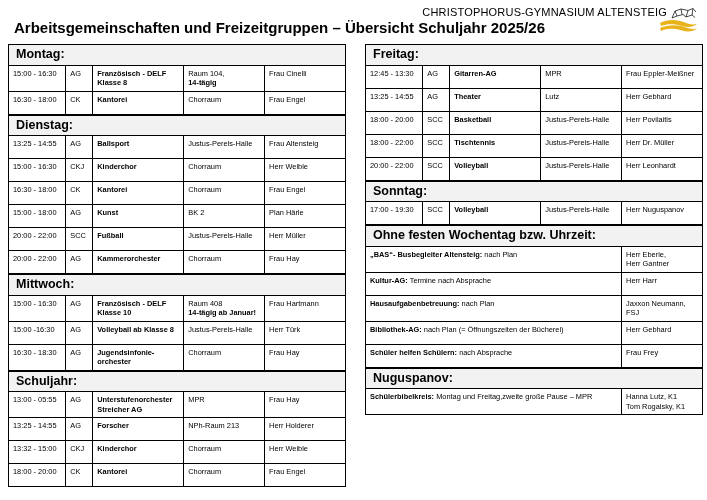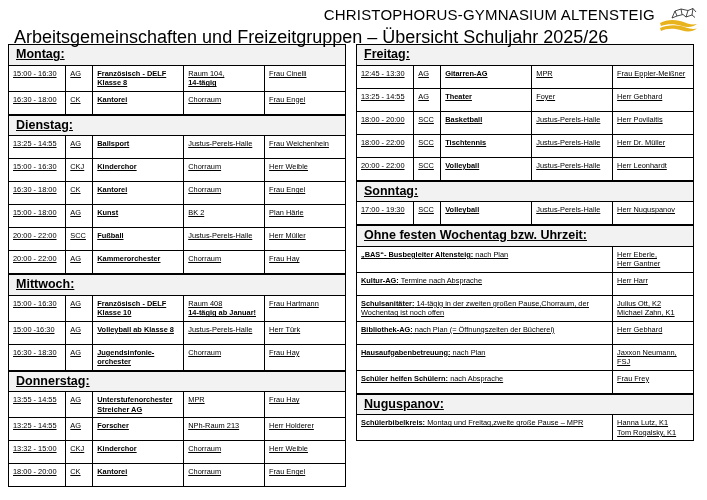--- a/index.html
+++ b/index.html
@@ -21,47 +21,46 @@
     box-sizing: border-box;
     padding: 6px 8px 4px 8px;
   }
   
   .header {
     position: relative;
     height: 36px;
   }
   .school-name {
     position: absolute;
-    right: 44px;
+    right: 32px;
     top: 0px;
-    font-size: 15px;
+    font-size: 11px;
     letter-spacing: 0.2px;
     white-space: nowrap;
   }
   .logo {
     position: absolute;
     right: 0px;
     top: 0px;
     width: 42px;
     height: 30px;
   }
   .main-title {
     position: absolute;
     left: 6px;
-    top: 21px;
-    font-size: 18px;
-    font-weight: normal;
+    top: 13px;
+    font-size: 15px;
+    font-weight: bold;
     white-space: nowrap;
   }
   
   .columns {
     display: flex;
-    gap: 10px;
+    gap: 19px;
     margin-top: 2px;
-    text-decoration: underline;
   }
   .col {
     width: 338px;
     flex: 0 0 338px;
   }
   
   .band {
     border: 1px solid #000;
     border-bottom: none;
     background: #f2f2f2;
@@ -167,21 +166,21 @@
             <col class="c-name">
             <col class="c-room">
             <col class="c-lead">
           </colgroup>
         <tbody>
           <tr>
             <td class="nb">13:25 - 14:55</td>
             <td>AG</td>
             <td class="bold">Ballsport</td>
             <td>Justus-Perels-Halle</td>
-            <td>Frau Weichenhein</td>
+            <td>Frau Altensteig</td>
           </tr>
           <tr>
             <td class="nb">15:00 - 16:30</td>
             <td>CKJ</td>
             <td class="bold">Kinderchor</td>
             <td>Chorraum</td>
             <td>Herr Weible</td>
           </tr>
           <tr>
             <td class="nb">16:30 - 18:00</td>
@@ -250,32 +249,32 @@
             <td>
                 <span class="bold sub">Jugendsinfonie-</span>
                 <span class="bold sub">orchester</span>
               </td>
             <td>Chorraum</td>
             <td>Frau Hay</td>
           </tr>
         </tbody>
       </table>
 
-      <div class="band">Donnerstag:</div>
-      <table class="grid">
-        <colgroup>
-            <col class="c-time">
-            <col class="c-tag">
-            <col class="c-name">
-            <col class="c-room">
-            <col class="c-lead">
-          </colgroup>
-        <tbody>
-          <tr>
-            <td class="nb">13:55 - 14:55</td>
+      <div class="band">Schuljahr:</div>
+      <table class="grid">
+        <colgroup>
+            <col class="c-time">
+            <col class="c-tag">
+            <col class="c-name">
+            <col class="c-room">
+            <col class="c-lead">
+          </colgroup>
+        <tbody>
+          <tr>
+            <td class="nb">13:00 - 05:55</td>
             <td>AG</td>
             <td>
                 <span class="bold sub">Unterstufenorchester</span>
                 <span class="bold sub">Streicher AG</span>
               </td>
             <td>MPR</td>
             <td>Frau Hay</td>
           </tr>
           <tr>
             <td class="nb">13:25 - 14:55</td>
@@ -318,21 +317,21 @@
             <td class="nb">12:45 - 13:30</td>
             <td>AG</td>
             <td class="bold">Gitarren-AG</td>
             <td>MPR</td>
             <td>Frau Eppler-Meißner</td>
           </tr>
           <tr>
             <td class="nb">13:25 - 14:55</td>
             <td>AG</td>
             <td class="bold">Theater</td>
-            <td>Foyer</td>
+            <td>Lutz</td>
             <td>Herr Gebhard</td>
           </tr>
           <tr>
             <td class="nb">18:00 - 20:00</td>
             <td>SCC</td>
             <td class="bold">Basketball</td>
             <td>Justus-Perels-Halle</td>
             <td>Herr Povilaitis</td>
           </tr>
           <tr>
@@ -384,33 +383,26 @@
             <td>
                 <span class="sub">Herr Eberle,</span>
                 <span class="sub">Herr Gantner</span>
               </td>
           </tr>
           <tr>
             <td><span class="bold">Kultur-AG:</span> Termine nach Absprache</td>
             <td>Herr Harr</td>
           </tr>
           <tr>
-            <td><span class="bold">Schulsanitäter:</span> 14-tägig in der zweiten großen Pause,Chorraum, der Wochentag ist noch offen</td>
-            <td>
-                <span class="sub">Julius Ott, K2</span>
-                <span class="sub">Michael Zahn, K1</span>
-              </td>
+            <td><span class="bold">Hausaufgabenbetreuung:</span> nach Plan</td>
+            <td>Jaxxon Neumann, FSJ</td>
           </tr>
           <tr>
             <td><span class="bold">Bibliothek-AG:</span> nach Plan (= Öffnungszeiten der Bücherei)</td>
             <td>Herr Gebhard</td>
-          </tr>
-          <tr>
-            <td><span class="bold">Hausaufgabenbetreuung:</span> nach Plan</td>
-            <td>Jaxxon Neumann, FSJ</td>
           </tr>
           <tr>
             <td><span class="bold">Schüler helfen Schülern:</span> nach Absprache</td>
             <td>Frau Frey</td>
           </tr>
         </tbody>
       </table>
 
       <div class="band">Nuguspanov:</div>
       <table class="grid">

